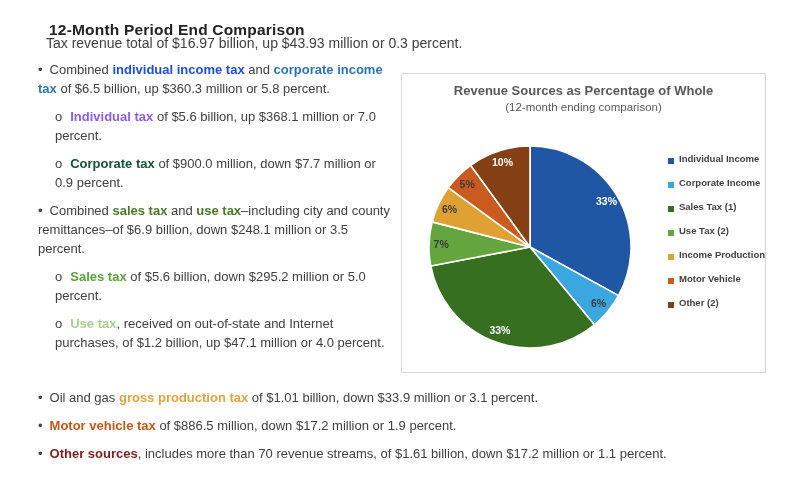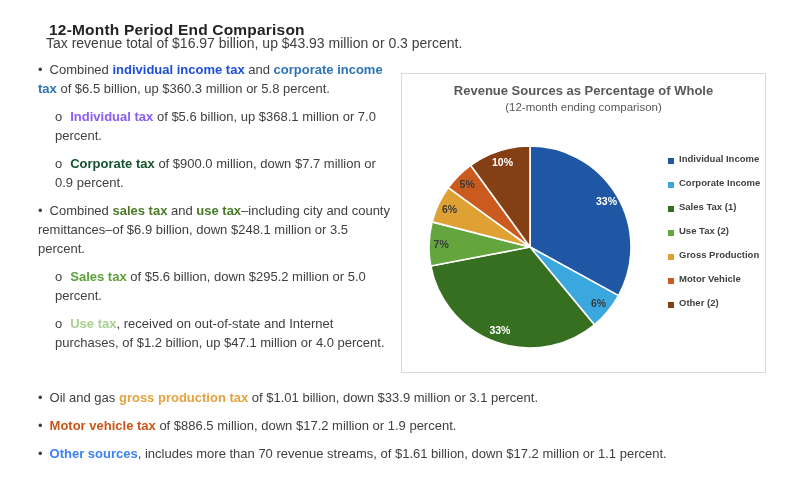--- a/index.html
+++ b/index.html
@@ -84,35 +84,35 @@
         <div class="legend-item">
           <span class="legend-swatch" style="background: rgb(54, 111, 32);"></span>
           <span class="legend-label">Sales Tax (1)</span>
         </div>
         <div class="legend-item">
           <span class="legend-swatch" style="background: rgb(100, 165, 62);"></span>
           <span class="legend-label">Use Tax (2)</span>
         </div>
         <div class="legend-item">
           <span class="legend-swatch" style="background: rgb(223, 161, 51);"></span>
-          <span class="legend-label">Gross Production</span>
+          <span class="legend-label">Income Production</span>
         </div>
         <div class="legend-item">
           <span class="legend-swatch" style="background: rgb(203, 90, 30);"></span>
           <span class="legend-label">Motor Vehicle</span>
         </div>
         <div class="legend-item">
           <span class="legend-swatch" style="background: rgb(132, 63, 20);"></span>
           <span class="legend-label">Other (2)</span>
         </div>
       </div>
   </div>
 
   <div class="bottom-col">
 
     <p class="bullet"><span class="mk">•</span><span>Oil and gas </span><span class="term" style="color: rgb(229, 162, 61); margin-top: 18px;">gross production tax</span><span> of $1.01 billion, down $33.9 million or 3.1 percent.</span></p>
 
     <p class="bullet"><span class="mk">•</span><span class="term" style="color: rgb(196, 87, 26);">Motor vehicle tax</span><span> of $886.5 million, down $17.2 million or 1.9 percent.</span></p>
 
-    <p class="bullet"><span class="mk">•</span><span class="term" style="color: #3b82f6;">Other sources</span><span>, includes more than 70 revenue streams, of $1.61 billion, down $17.2 million or 1.1 percent.</span></p>
+    <p class="bullet"><span class="mk">•</span><span class="term" style="color: #7f1d1d;">Other sources</span><span>, includes more than 70 revenue streams, of $1.61 billion, down $17.2 million or 1.1 percent.</span></p>
 
   </div>
 </div>
 
 </body></html>

